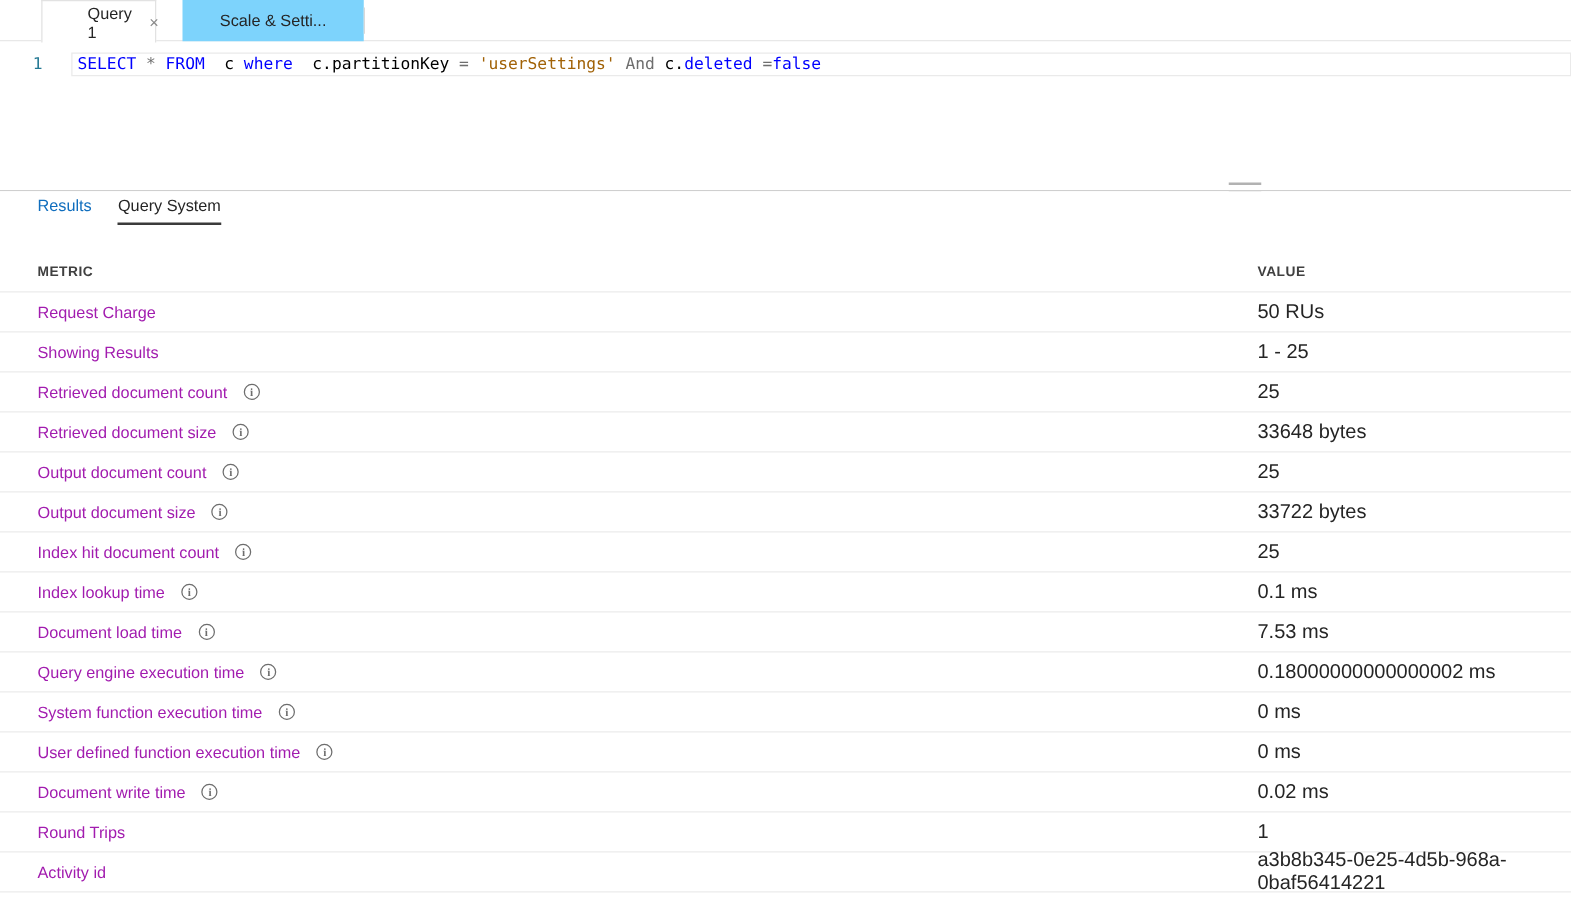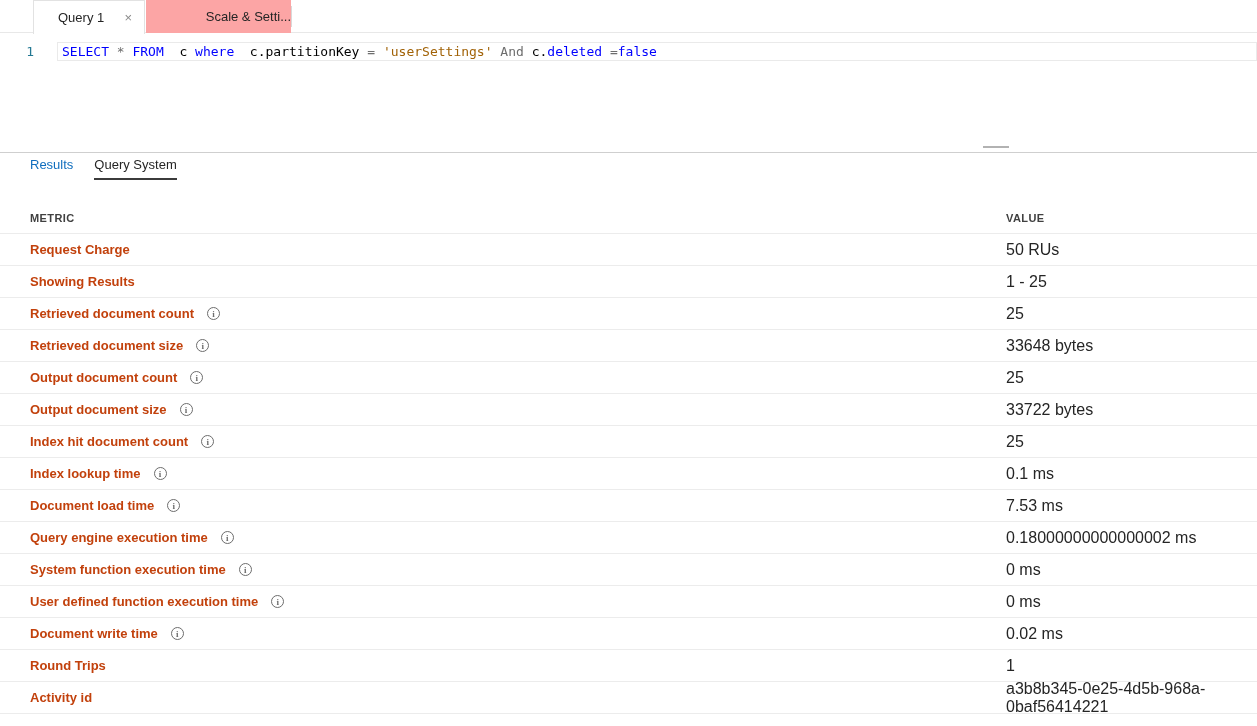--- a/index.html
+++ b/index.html
@@ -4,25 +4,25 @@
 <style>
   * { margin:0; padding:0; box-sizing:border-box; }
   html,body { width:1257px; height:726px; background:#ffffff; overflow:hidden;
               font-family:"Liberation Sans", sans-serif; color:#252525; }
 
   
   .tabbar { position:absolute; top:0; left:0; right:0; height:33px; background:#ffffff;
             border-bottom:1px solid #e8e8e8; }
   .etab { position:absolute; top:0; height:33px; display:flex; align-items:center;
           font-size:13px; cursor:pointer; }
-  .etab.active { left:33px; width:112px; background:#ffffff; border:1px solid #e2e2e2;
-                 border-bottom:none; height:34px; z-index:2; padding:0 12px 0 24px; }
+  .etab.active { left:33px; width:92px; background:#ffffff; border:1px solid #e2e2e2;
+                 border-bottom:none; height:34px; z-index:2; padding:0 12px 0 36px; }
   .etab.active .etab-label { flex:1; }
   .etab-close { color:#8a8a8a; font-size:13px; margin-left:14px; line-height:1; }
-  .etab.inactive { left:146px; width:145px; background:#fca5a5; justify-content:flex-end; }
+  .etab.inactive { left:146px; width:145px; background:#7dd3fc; justify-content:center; }
   .etab-divider { position:absolute; top:6px; left:291px; width:1px; height:21px; background:#d9d9d9; }
 
   
   .editor { position:absolute; top:34px; left:0; right:0; height:118px; background:#fff; }
   .code-row { position:absolute; top:8px; left:0; right:0; height:19px; }
   .current-line { position:absolute; left:57px; right:0; top:0; bottom:0;
                   border:1px solid #eaeaea; }
   .gutter-num { position:absolute; left:0; top:0; width:34px; height:19px; text-align:right;
                 font-family:"DejaVu Sans Mono", monospace; font-size:13px; line-height:19px;
                 color:#237893; }
@@ -48,21 +48,21 @@
   .rtab.active { color:#252525; border-bottom:2px solid #3b3b3b; }
 
   
   .stats-table { margin-top:23px; }
   .trow { display:flex; align-items:center; height:32px; border-bottom:1px solid #ececec; }
   .trow.thead { height:31px; }
   .cell-metric { width:1006px; padding-left:30px; display:flex; align-items:center; }
   .cell-value { flex:1; font-size:16px; color:#252525; }
   .thead .cell-metric, .thead .cell-value { font-size:11px; font-weight:bold; color:#404040;
                                             letter-spacing:0.4px; }
-  .metric-label { font-size:13px; color:#c2410c;font-weight:bold; }
+  .metric-label { font-size:13px; color:#a21caf; }
   .info-icon { display:inline-flex; align-items:center; justify-content:center;
                width:13px; height:13px; margin-left:13px; border:1px solid #6d6d6d;
                border-radius:50%; color:#6d6d6d; font-size:9px; font-weight:bold;
                font-family:"Liberation Serif", serif; cursor:default; flex:0 0 auto; }
 </style>
 </head>
 <body>
 
 <div class="tabbar">
   <div class="etab active">

